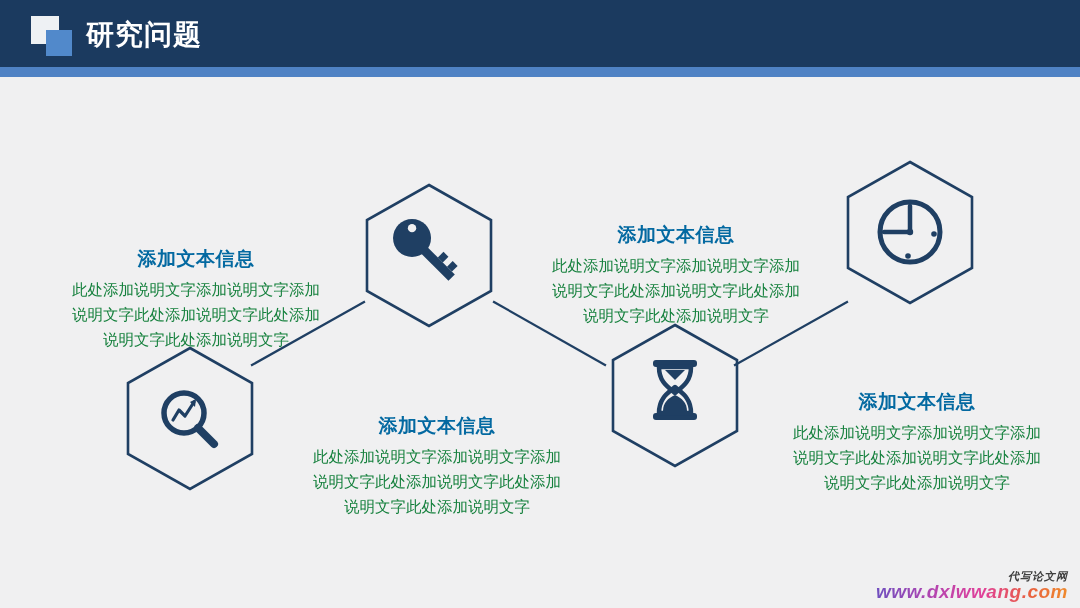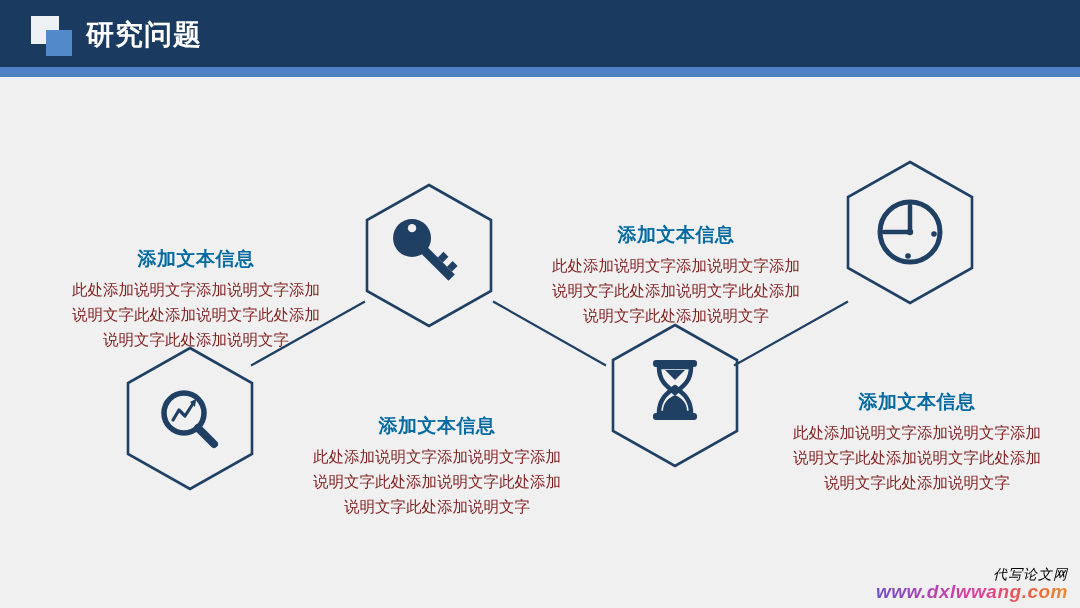--- a/index.html
+++ b/index.html
@@ -90,44 +90,44 @@
     font-size: 19px;
     font-weight: bold;
     color: #0369a1;
     line-height: 28px;
     letter-spacing: 0.5px;
     margin-bottom: 4px;
     white-space: nowrap;
   }
   .txt-line {
     font-size: 15.5px;
-    color: #7f1d1d;
+    color: #15803d;
     line-height: 25px;
     white-space: nowrap;
     font-family: "Liberation Serif", "DejaVu Serif", serif;
   }
 
   .block-1 { left: 36px;  top: 168px; width: 320px; }
   .block-2 { left: 277px; top: 335px; width: 320px; }
   .block-3 { left: 516px; top: 144px; width: 320px; }
   .block-4 { left: 757px; top: 311px; width: 320px; }
 
   
   .watermark {
     position: absolute;
     right: 12px;
     bottom: 6px;
     text-align: right;
     line-height: 1.05;
   }
   .wm-cn {
-    font-size: 14px;
-    font-weight: normal;
+    font-size: 11px;
+    font-weight: bold;
     font-style: italic;
-    color: #000000;
+    color: #404040;
     letter-spacing: 1px;
   }
   .wm-url {
     font-size: 19px;
     font-weight: bold;
     font-style: italic;
     letter-spacing: 0.5px;
     background: linear-gradient(90deg,#6f4fbf 0%,#b445b0 30%,#e0409a 55%,#e8603f 80%,#ef8b2c 100%);
     -webkit-background-clip: text;
     background-clip: text;

